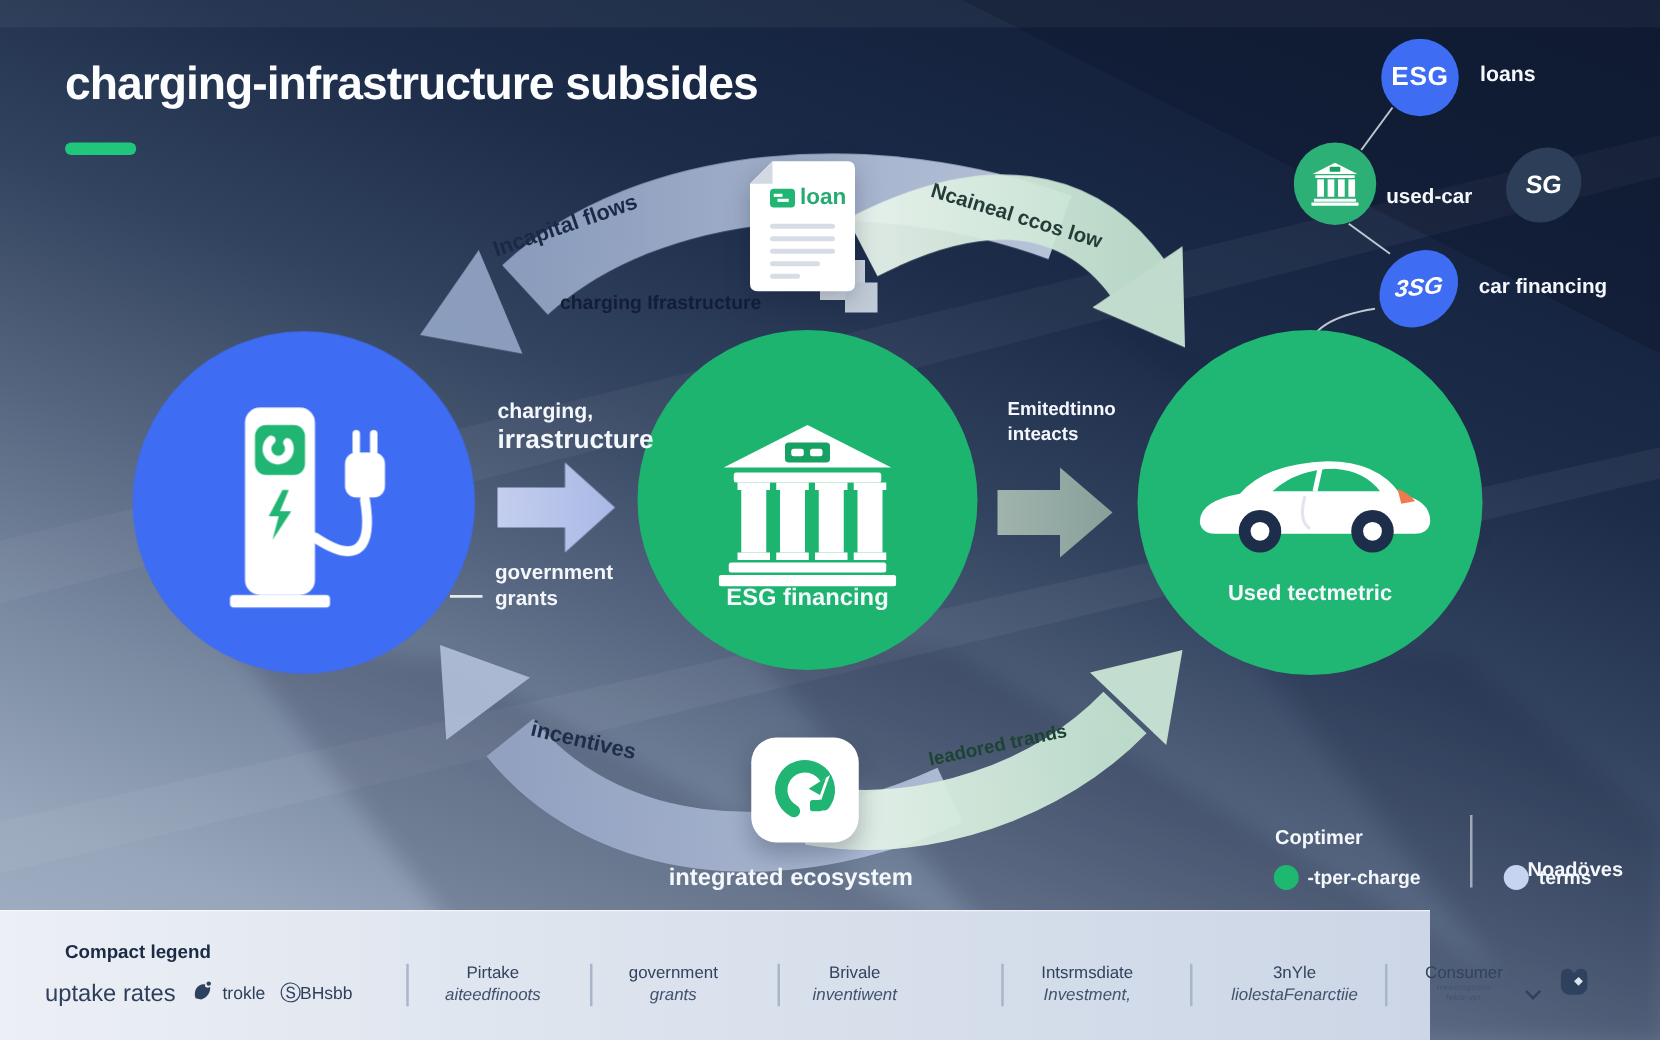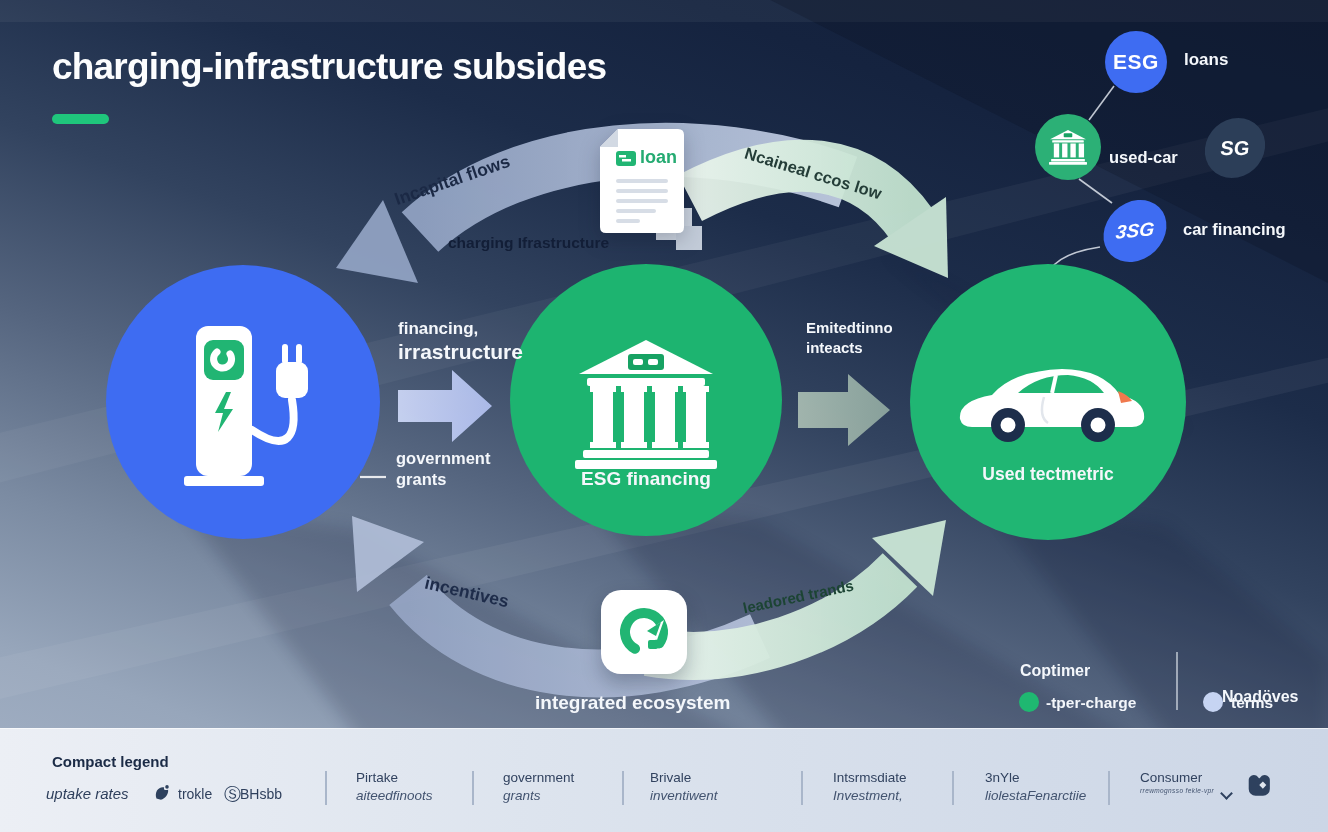--- a/index.html
+++ b/index.html
@@ -56,25 +56,25 @@
   .lg-title{font-size:16px;}
   .lg1t{left:1020px;top:662px;}
   .lg2t{left:1222px;top:662px;margin-top:26px;}
   .dot{position:absolute;width:20px;height:20px;border-radius:50%;z-index:5;}
   .dot1{left:1019px;top:692px;background:#1fb871;}
   .dot2{left:1203px;top:692px;background:#c6d4f2;}
   .lg1i{left:1046px;top:694px;font-size:15.5px;}
   .lg2i{left:1231px;top:694px;font-size:15.5px;}
   .lg-div{position:absolute;left:1176px;top:652px;width:2px;height:58px;background:rgba(240,245,252,.55);z-index:5;}
   
-  .bar{position:absolute;left:0;top:728px;width:1328px;height:104px;z-index:6;
-       background:linear-gradient(90deg,#eceff5 0%,#dde4ee 40%,#ccd6e6 100%);border-top:1px solid rgba(255,255,255,.6);}
+  .bar{position:absolute;left:0;top:728px;width:1144px;height:104px;z-index:6;
+       background:linear-gradient(90deg,#eceff5 0%,#dde4ee 40%,#ccd6e6 100%);border-top:1px solid rgba(255,255,255,.6);text-align:center;}
   .bt{position:absolute;color:#2e3f5c;}
   .bar-title{left:52px;top:24px;font-size:15px;font-weight:bold;color:#1b2b46;}
-  .bar-uptake{left:46px;top:56px;font-size:15px;font-style:italic;}
+  .bar-uptake{left:36px;top:56px;font-size:19px;}
   .tag{font-size:14px;}
   .tag1{left:178px;top:57px;}
   .sbadge{left:224px;top:54px;font-size:17px;color:#2e415e;}
   .tag2{left:240px;top:57px;}
   .bdiv{position:absolute;top:42px;width:2px;height:34px;background:#a9b6ca;}
   .col{position:absolute;top:40px;font-size:13.5px;line-height:1.35;color:#31425f;}
   .col .c2{color:#42536f;font-style:italic;}
   .fineprint{font-size:6.5px;letter-spacing:.4px;color:#55678a;line-height:1.2;}
   .chev{position:absolute;left:1222px;top:60px;width:9px;height:9px;border-right:2.5px solid #2e415e;border-bottom:2.5px solid #2e415e;transform:rotate(45deg);z-index:7;}
   .brand{position:absolute;left:1243px;top:40px;z-index:7;}
@@ -257,21 +257,21 @@
   <div class="mini mc-3sg">3SG</div>
   <div class="t wl l-carfin">car financing</div>
 
   <div class="t al al-capital">Incapital flows</div>
   <div class="t al al-chargsub">charging Ifrastructure</div>
   <div class="t al al-cost">Ncaineal ccos low</div>
   <div class="t al al-incent">incentives</div>
   <div class="t al al-trands">leadored trands</div>
 
   <div class="t wl m-charg">
-    <div class="b1">financing,</div>
+    <div class="b1">charging,</div>
     <div class="b2">irrastructure</div>
   </div>
   <div class="t wl m-grants">
     <div>government</div>
     <div>grants</div>
   </div>
   <div class="t wl m-emiss">
     <div>Emitedtinno</div>
     <div>inteacts</div>
   </div>

